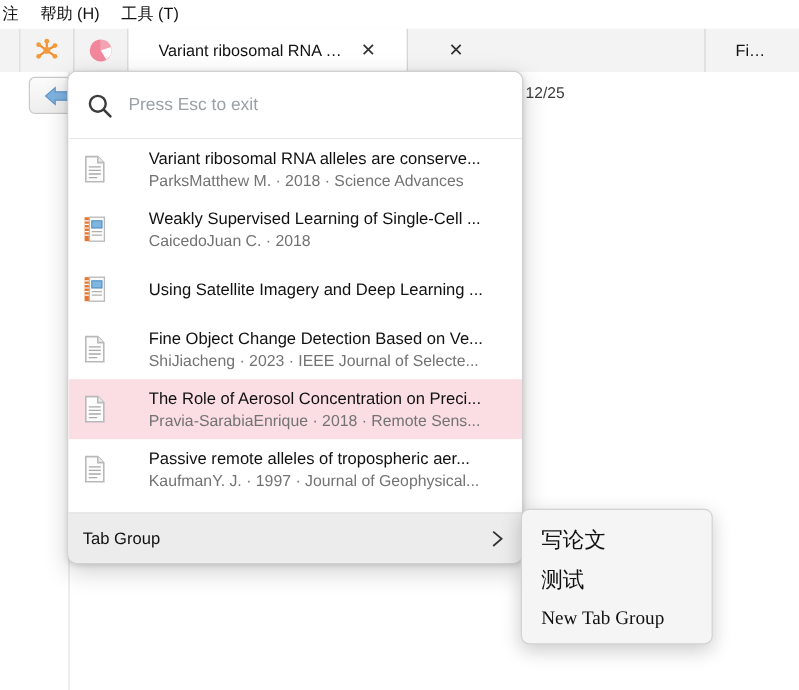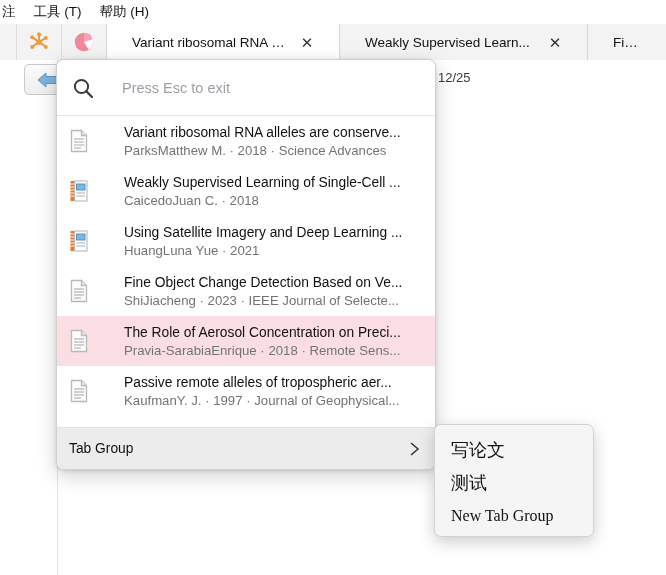--- a/index.html
+++ b/index.html
@@ -127,21 +127,20 @@
     box-shadow:0 6px 20px rgba(0,0,0,.18), 0 1px 4px rgba(0,0,0,.12);
     z-index:10; overflow:hidden;
     display:flex; flex-direction:column;
   }
   .searchrow{
     height:55px; flex:0 0 55px;
     display:flex; align-items:center;
     border-bottom:1px solid #e6e6e6;
     padding:0 14px;
     background:#ffffff;
-    gap:15px;
   }
   .searchrow .mag{ width:24px; height:24px; flex:0 0 24px; margin-right:10px; }
   .searchrow input{
     border:none; outline:none; background:transparent;
     font-family:"Liberation Sans", sans-serif;
     font-size:14.5px; color:#222; width:100%;
   }
   .searchrow input::placeholder{ color:#9aa0a6; }
 
   .results{ flex:1 1 auto; overflow:hidden; background:#fff; }
@@ -209,22 +208,22 @@
 
   <div class="chart" style="left:400px; top:498px; width:266px; height:77px;">
     <div class="axis-panel-label" style="left:2px; top:38px; height:34px;">MR</div>
     <div class="axis-ylabel" style="left:38px; top:42px; height:40px;">(km)</div>
     <div class="ytick" style="left:42px; top:58px; width:26px;">6</div>
     <div class="plotbox plot-mr" style="left:74px; top:16px; width:192px; height:61px;"></div>
   </div>
 
   <div class="menubar">
     <div class="mi">注</div>
+    <div class="mi">帮助 (H)</div>
     <div class="mi">工具 (T)</div>
-    <div class="mi">帮助 (H)</div>
   </div>
 
   <div class="toolbar"></div>
 
   <div class="tb-cell" style="left:16px; width:44px; top:24px;">
     <svg width="22" height="22" viewBox="0 0 24 24">
       <g stroke="#ef8c2e" stroke-width="1.9">
         <line x1="12" y1="12" x2="12" y2="4"></line>
           <line x1="12" y1="12" x2="19" y2="8"></line>
         <line x1="12" y1="12" x2="19" y2="17"></line>
@@ -249,21 +248,20 @@
       <path d="M12 12 L21.5 9 A10 10 0 0 1 17 20.4 Z" fill="#ffffff"></path>
     </svg>
   </div>
 
   <div class="tab-strip">
     <div class="tab" style="left:106px; width:233px; background:#ffffff;">
       <span class="tlabel">Variant ribosomal RNA al...</span>
       <span class="tclose">✕</span>
     </div>
     <div class="tab" style="left:339px; width:248px;">
-      <span class="tlabel">Weakly Supervised Learn...</span>
       <span class="tclose">✕</span>
     </div>
     <div class="tab" style="left:587px; width:79px;">
       <span class="tlabel">Fine O</span>
     </div>
   </div>
 
   <div class="content">
     <div class="leftpane"></div>
   </div>
@@ -340,21 +338,20 @@
             </g>
           <rect x="5.5" y="2" width="12.5" height="20" fill="#fcfcfc" stroke="#b9b9b9" stroke-width="1.1"></rect>
           <rect x="7.5" y="5" width="8.5" height="6" fill="#7fb6e0" stroke="#4f8dc2" stroke-width="0.9"></rect>
           <g stroke="#b0b0b0" stroke-width="1">
               <line x1="7.5" y1="14" x2="16" y2="14"></line>
             <line x1="7.5" y1="17" x2="16" y2="17"></line>
             </g>
         </svg>
         <div class="rtext">
           <div class="rtitle">Using Satellite Imagery and Deep Learning ...</div>
-          <div class="rmeta">HuangLuna Yue · 2021</div>
         </div>
       </div>
 
       <div class="rowitem">
         <svg class="ricon" viewBox="0 0 20 24">
           <path d="M2.5 1.5 h10 l5 5 v16 h-15 Z" fill="#fcfcfc" stroke="#b9b9b9" stroke-width="1.3"></path>
           <path d="M12.5 1.5 v5 h5" fill="#ececec" stroke="#b9b9b9" stroke-width="1.3"></path>
           <g stroke="#aaaaaa" stroke-width="1.1">
             <line x1="5" y1="10" x2="15" y2="10"></line>
               <line x1="5" y1="13" x2="15" y2="13"></line>

